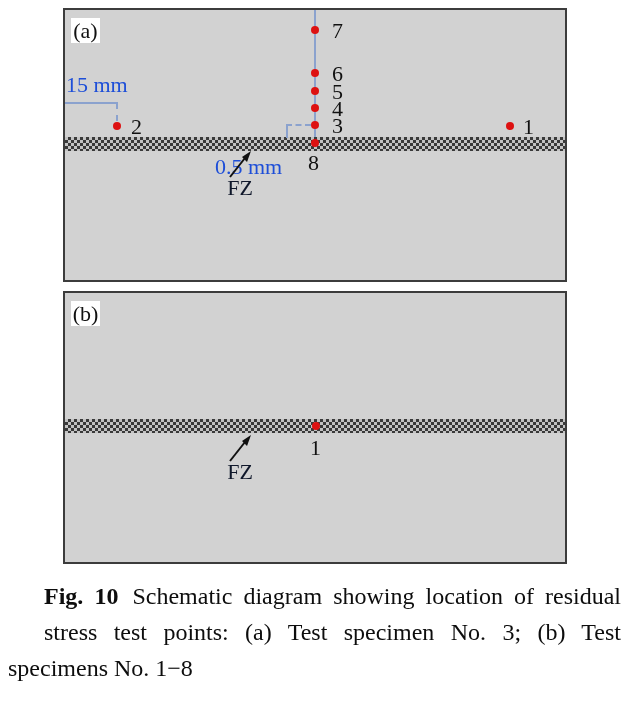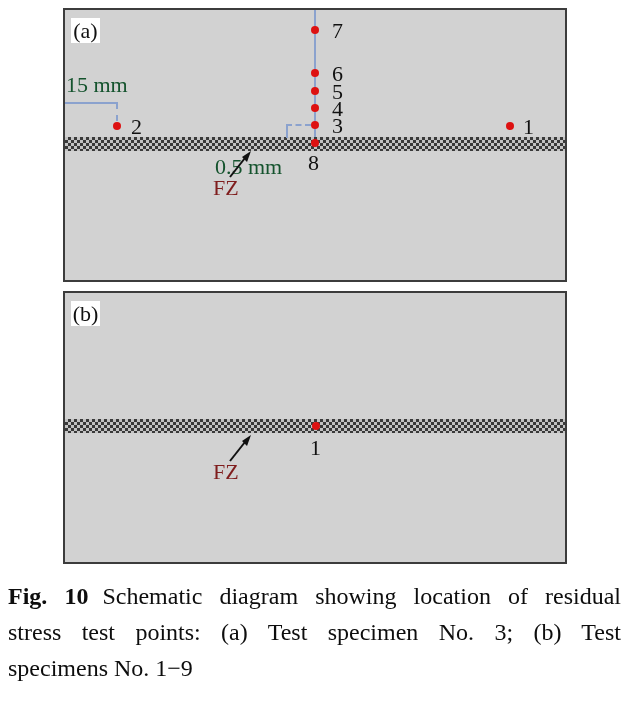--- a/index.html
+++ b/index.html
@@ -44,34 +44,34 @@
   .dot {
     position: absolute; width: 8px; height: 8px;
     margin: -4px 0 0 -4px; border-radius: 50%;
     background: #dd1111;
   }
   .num {
     position: absolute; font-size: 22px; line-height: 1;
     transform: translateY(-50%); color: #111;
   }
   .dim-text {
-    position: absolute; font-size: 22px; line-height: 1; color: #14532d;
+    position: absolute; font-size: 22px; line-height: 1; color: #1d4ed8;
     white-space: nowrap;
   }
   .fz-text {
-    position: absolute; font-size: 22px; line-height: 1; color: #7f1d1d;
-    width: 40px; text-align: left;
+    position: absolute; font-size: 22px; line-height: 1; color: #0f172a;
+    width: 40px; text-align: right;
   }
   .arrow-svg { position: absolute; }
   .caption {
     position: absolute; left: 8px; top: 578px; width: 613px;
     font-size: 24px; line-height: 36px; color: #0d0d0d;
   }
   .cap-line { min-height: 36px; }
-  .just { text-align: justify; text-align-last: justify; }
+  .just { text-align: justify; text-align-last: justify; margin-left: 36px; }
   .bold { font-weight: bold; }
   .gap-zh { display: inline-block; width: 30px; }
   .gap-en { display: inline-block; width: 14px; }
 </style>
 </head>
 <body>
 
 <div class="panel" id="panel-a">
   <div class="corner-label">(a)</div>
 
@@ -128,15 +128,15 @@
 </div>
 
 <div class="caption">
   <div class="cap-line just">
     <span class="bold">Fig. 10</span><span class="gap-en"></span><span>Schematic diagram showing location of residual</span>
   </div>
   <div class="cap-line just">
     <span>stress test points: (a) Test specimen No. 3; (b) Test</span>
   </div>
   <div class="cap-line">
-    <span>specimens No. 1−9</span>
+    <span>specimens No. 1−8</span>
   </div>
 </div>
 
 </body></html>

